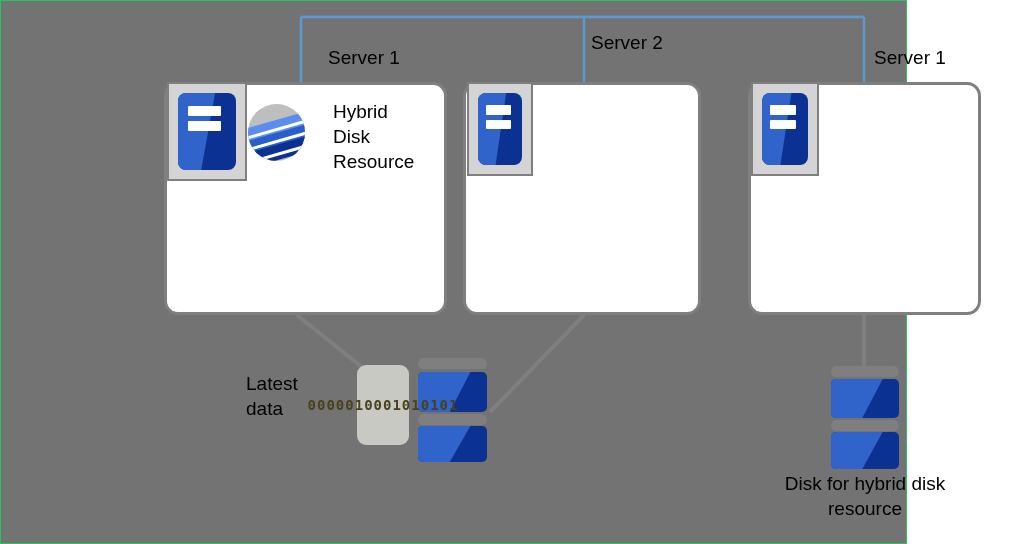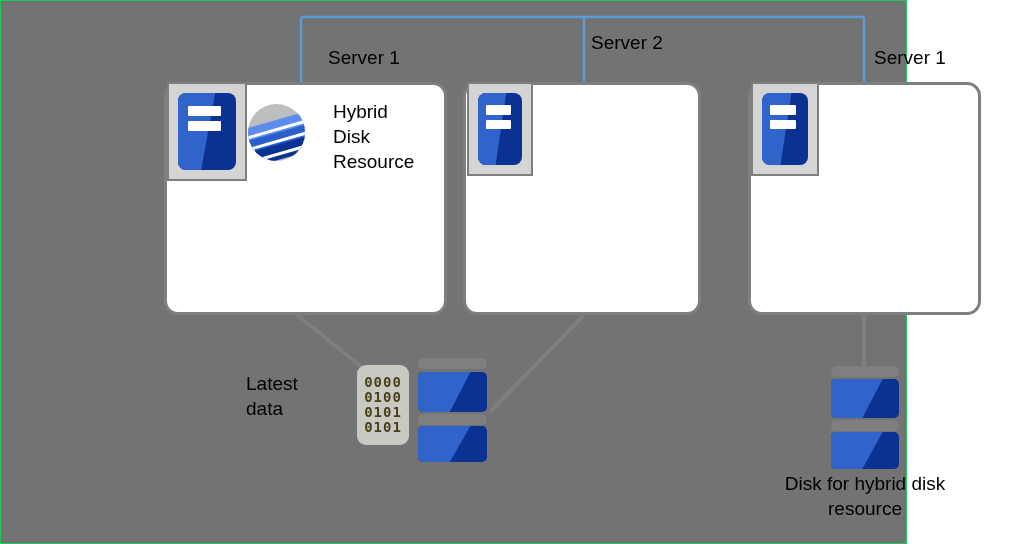--- a/index.html
+++ b/index.html
@@ -143,21 +143,21 @@
     background: #7f7f7f;
     border-radius: 6px;
   }
 
   
   .data-block {
     position: absolute;
     background: #c9c9c4;
     border-radius: 9px;
     display: flex;
-    flex-direction: column;
+    flex-direction: row;
     justify-content: center;
     align-items: center;
     z-index: 6;
   }
   .data-block .row {
     font-family: "DejaVu Sans Mono", monospace;
     font-weight: bold;
     font-size: 14px;
     line-height: 15px;
     color: #4a411c;

